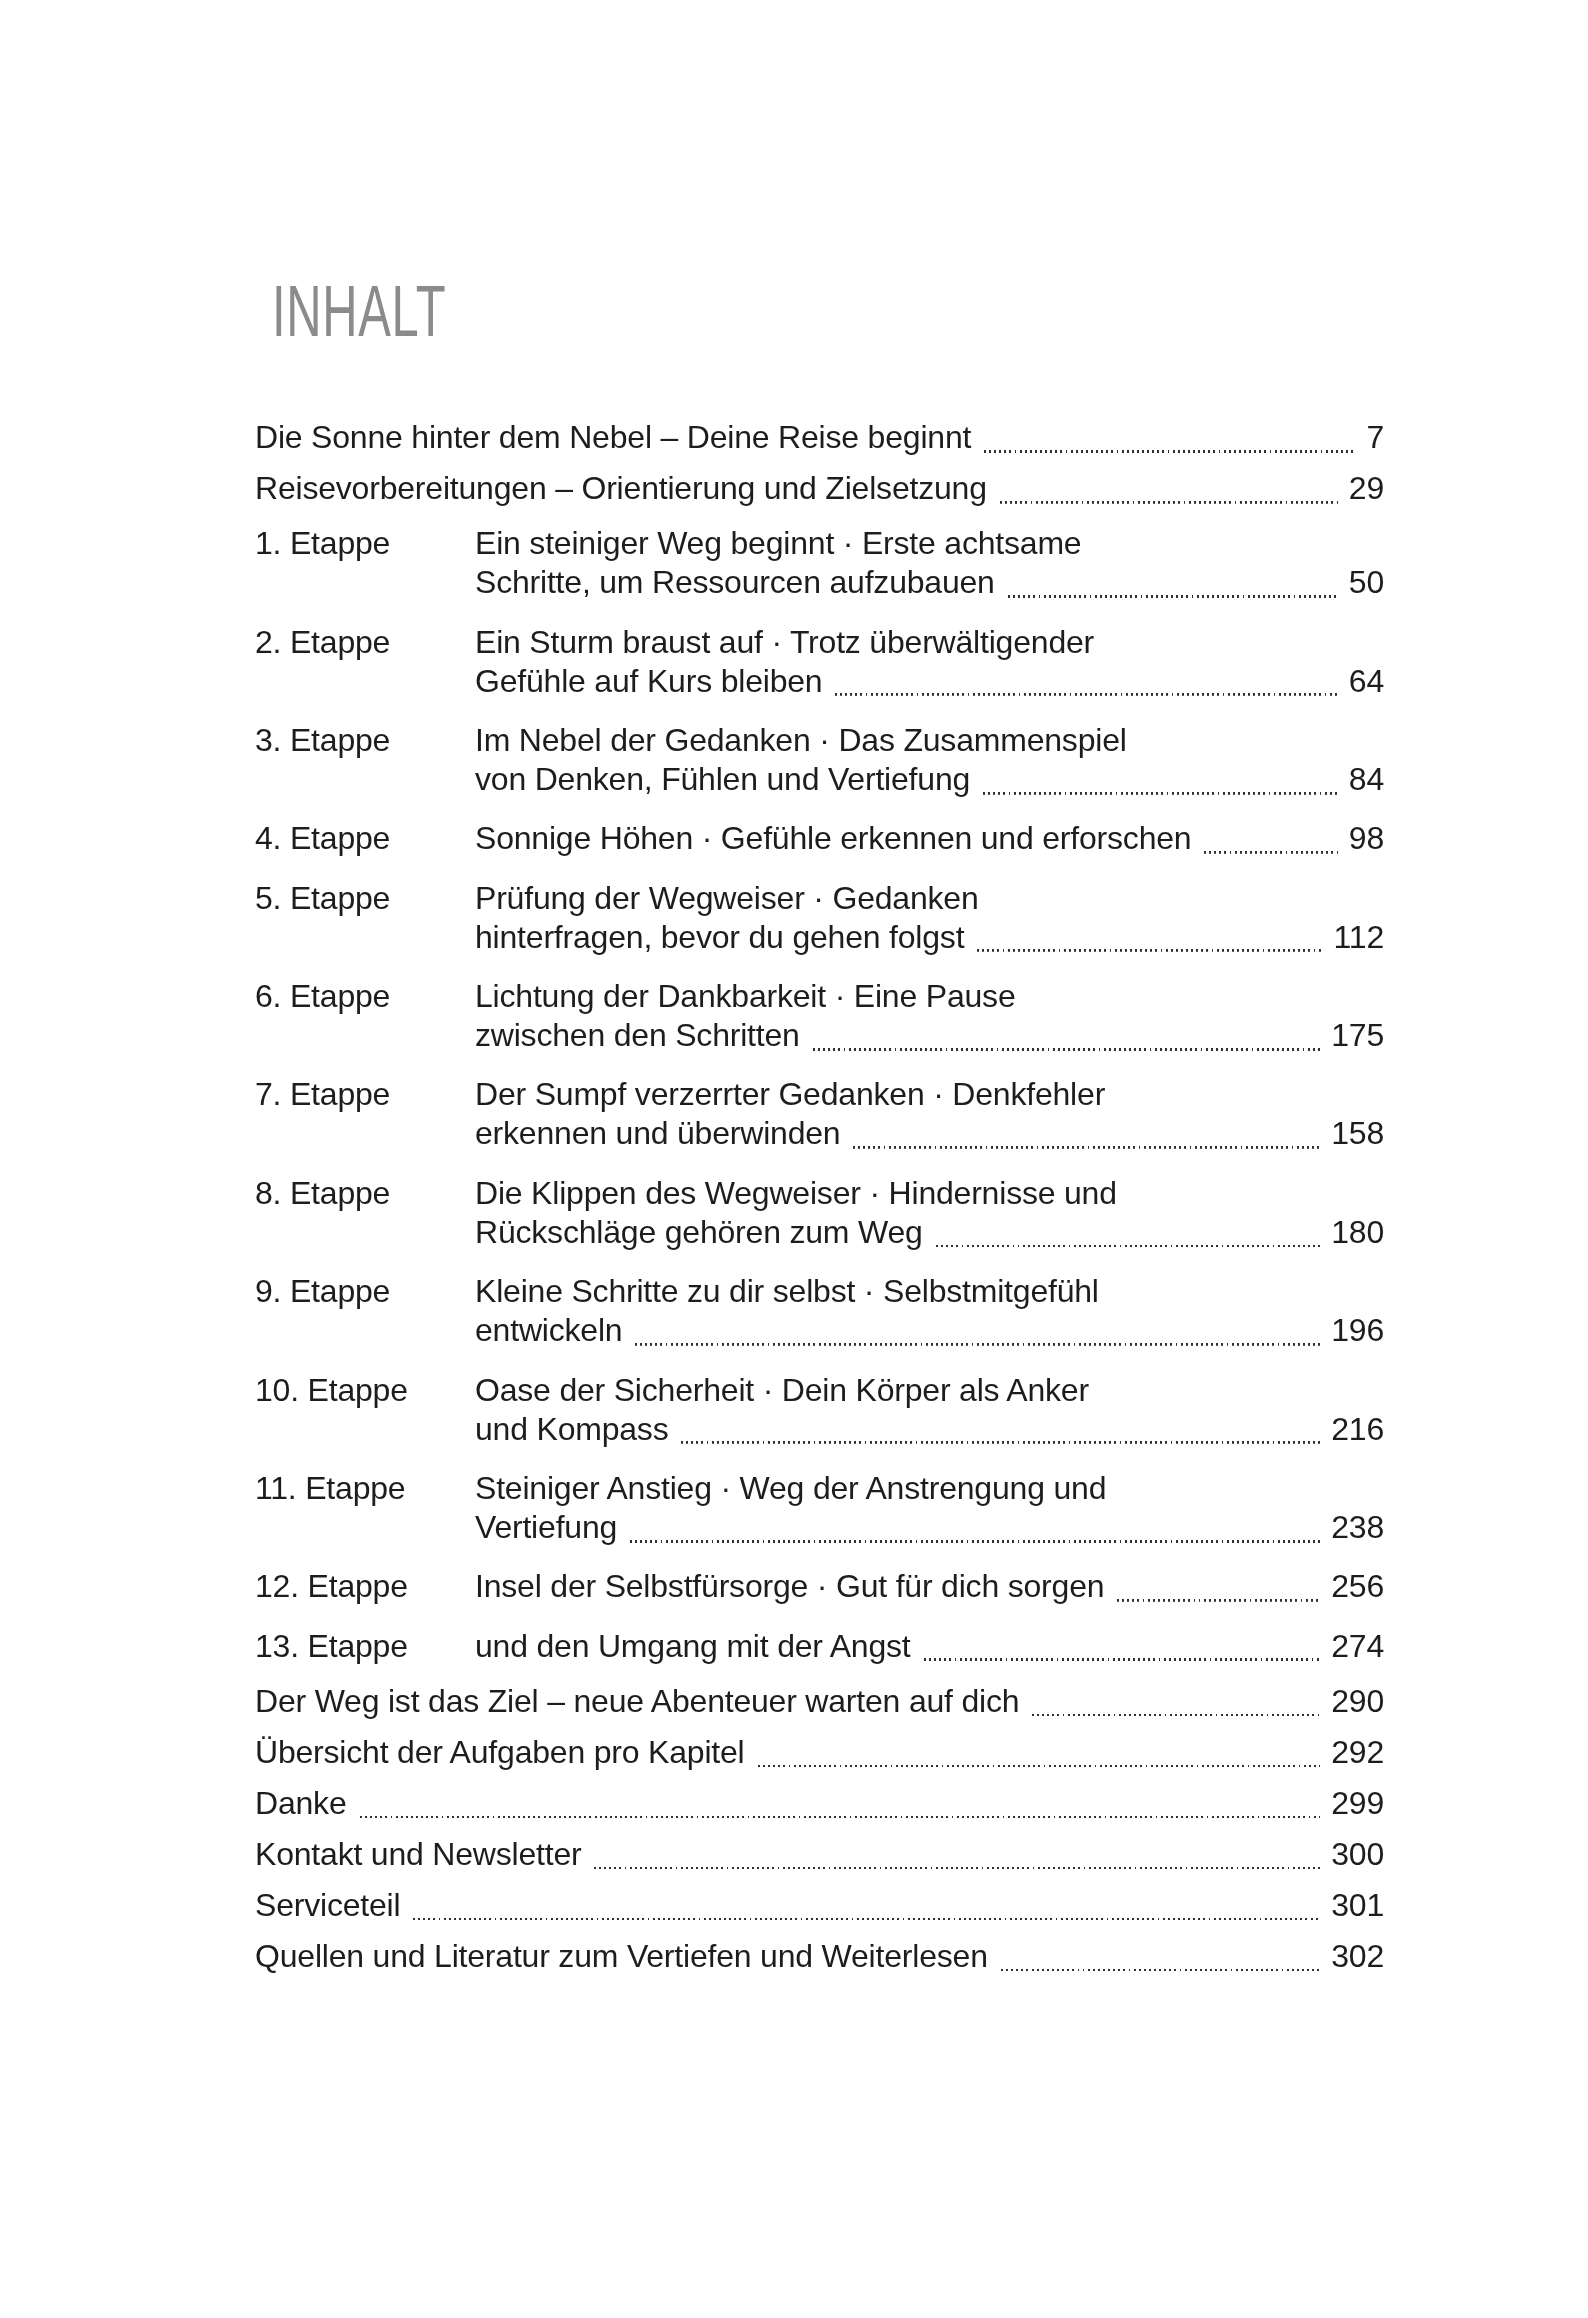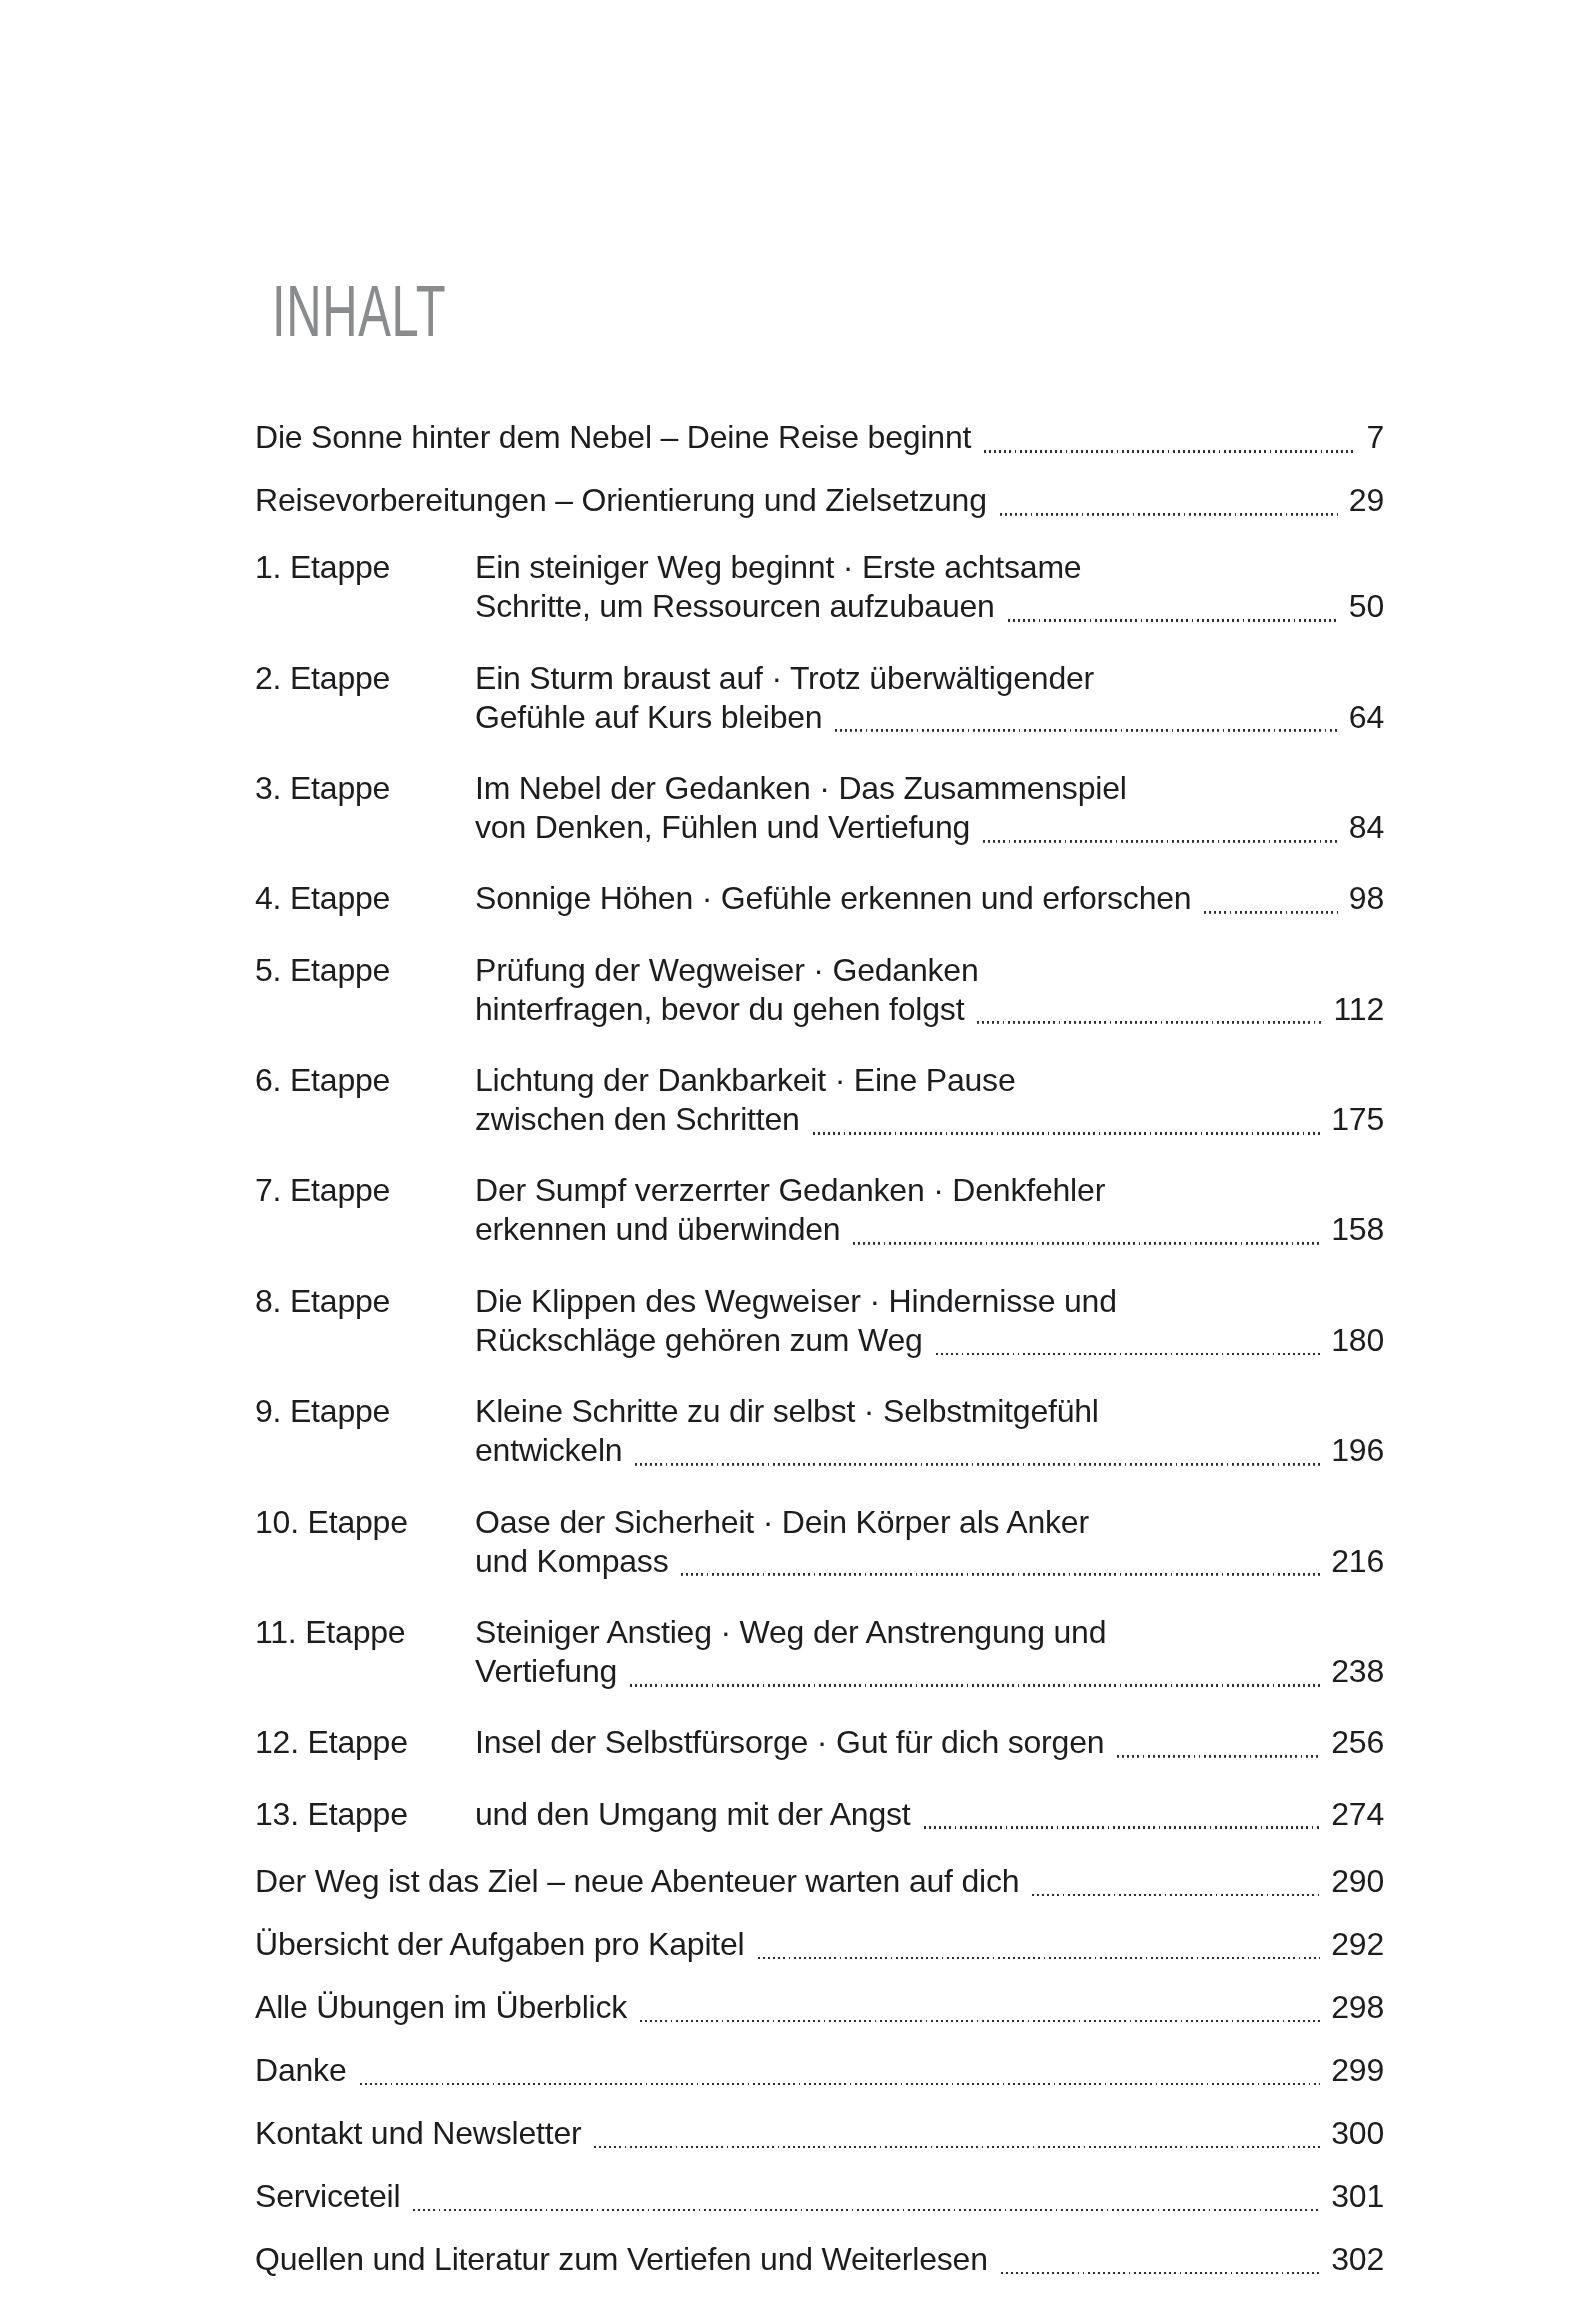--- a/index.html
+++ b/index.html
@@ -34,21 +34,20 @@
     transform-origin: left bottom;
     letter-spacing: 0.9px;
     white-space: nowrap;
   }
   .toc {
     margin-top: 65px;
     display: flex;
     flex-direction: column;
     font-size: 32px;
     letter-spacing: -0.2px;
-    gap: 12px;
   }
   .entry {
     display: flex;
     align-items: flex-start;
   }
   .entry.etappe {
     margin: 10.2px 0;
   }
   .label {
     flex: 0 0 220px;
@@ -268,29 +267,20 @@
           <div class="line lastline">
             <span class="text">Übersicht der Aufgaben pro Kapitel</span>
             <span class="leader"></span>
             <span class="pagenum">292</span>
           </div>
         </div>
       </div>
       <div class="entry plain">
         <div class="content">
           <div class="line lastline">
-            <span class="text">Alle Übungen im Überblick</span>
-            <span class="leader"></span>
-            <span class="pagenum">298</span>
-          </div>
-        </div>
-      </div>
-      <div class="entry plain">
-        <div class="content">
-          <div class="line lastline">
             <span class="text">Danke</span>
             <span class="leader"></span>
             <span class="pagenum">299</span>
           </div>
         </div>
       </div>
       <div class="entry plain">
         <div class="content">
           <div class="line lastline">
             <span class="text">Kontakt und Newsletter</span>

